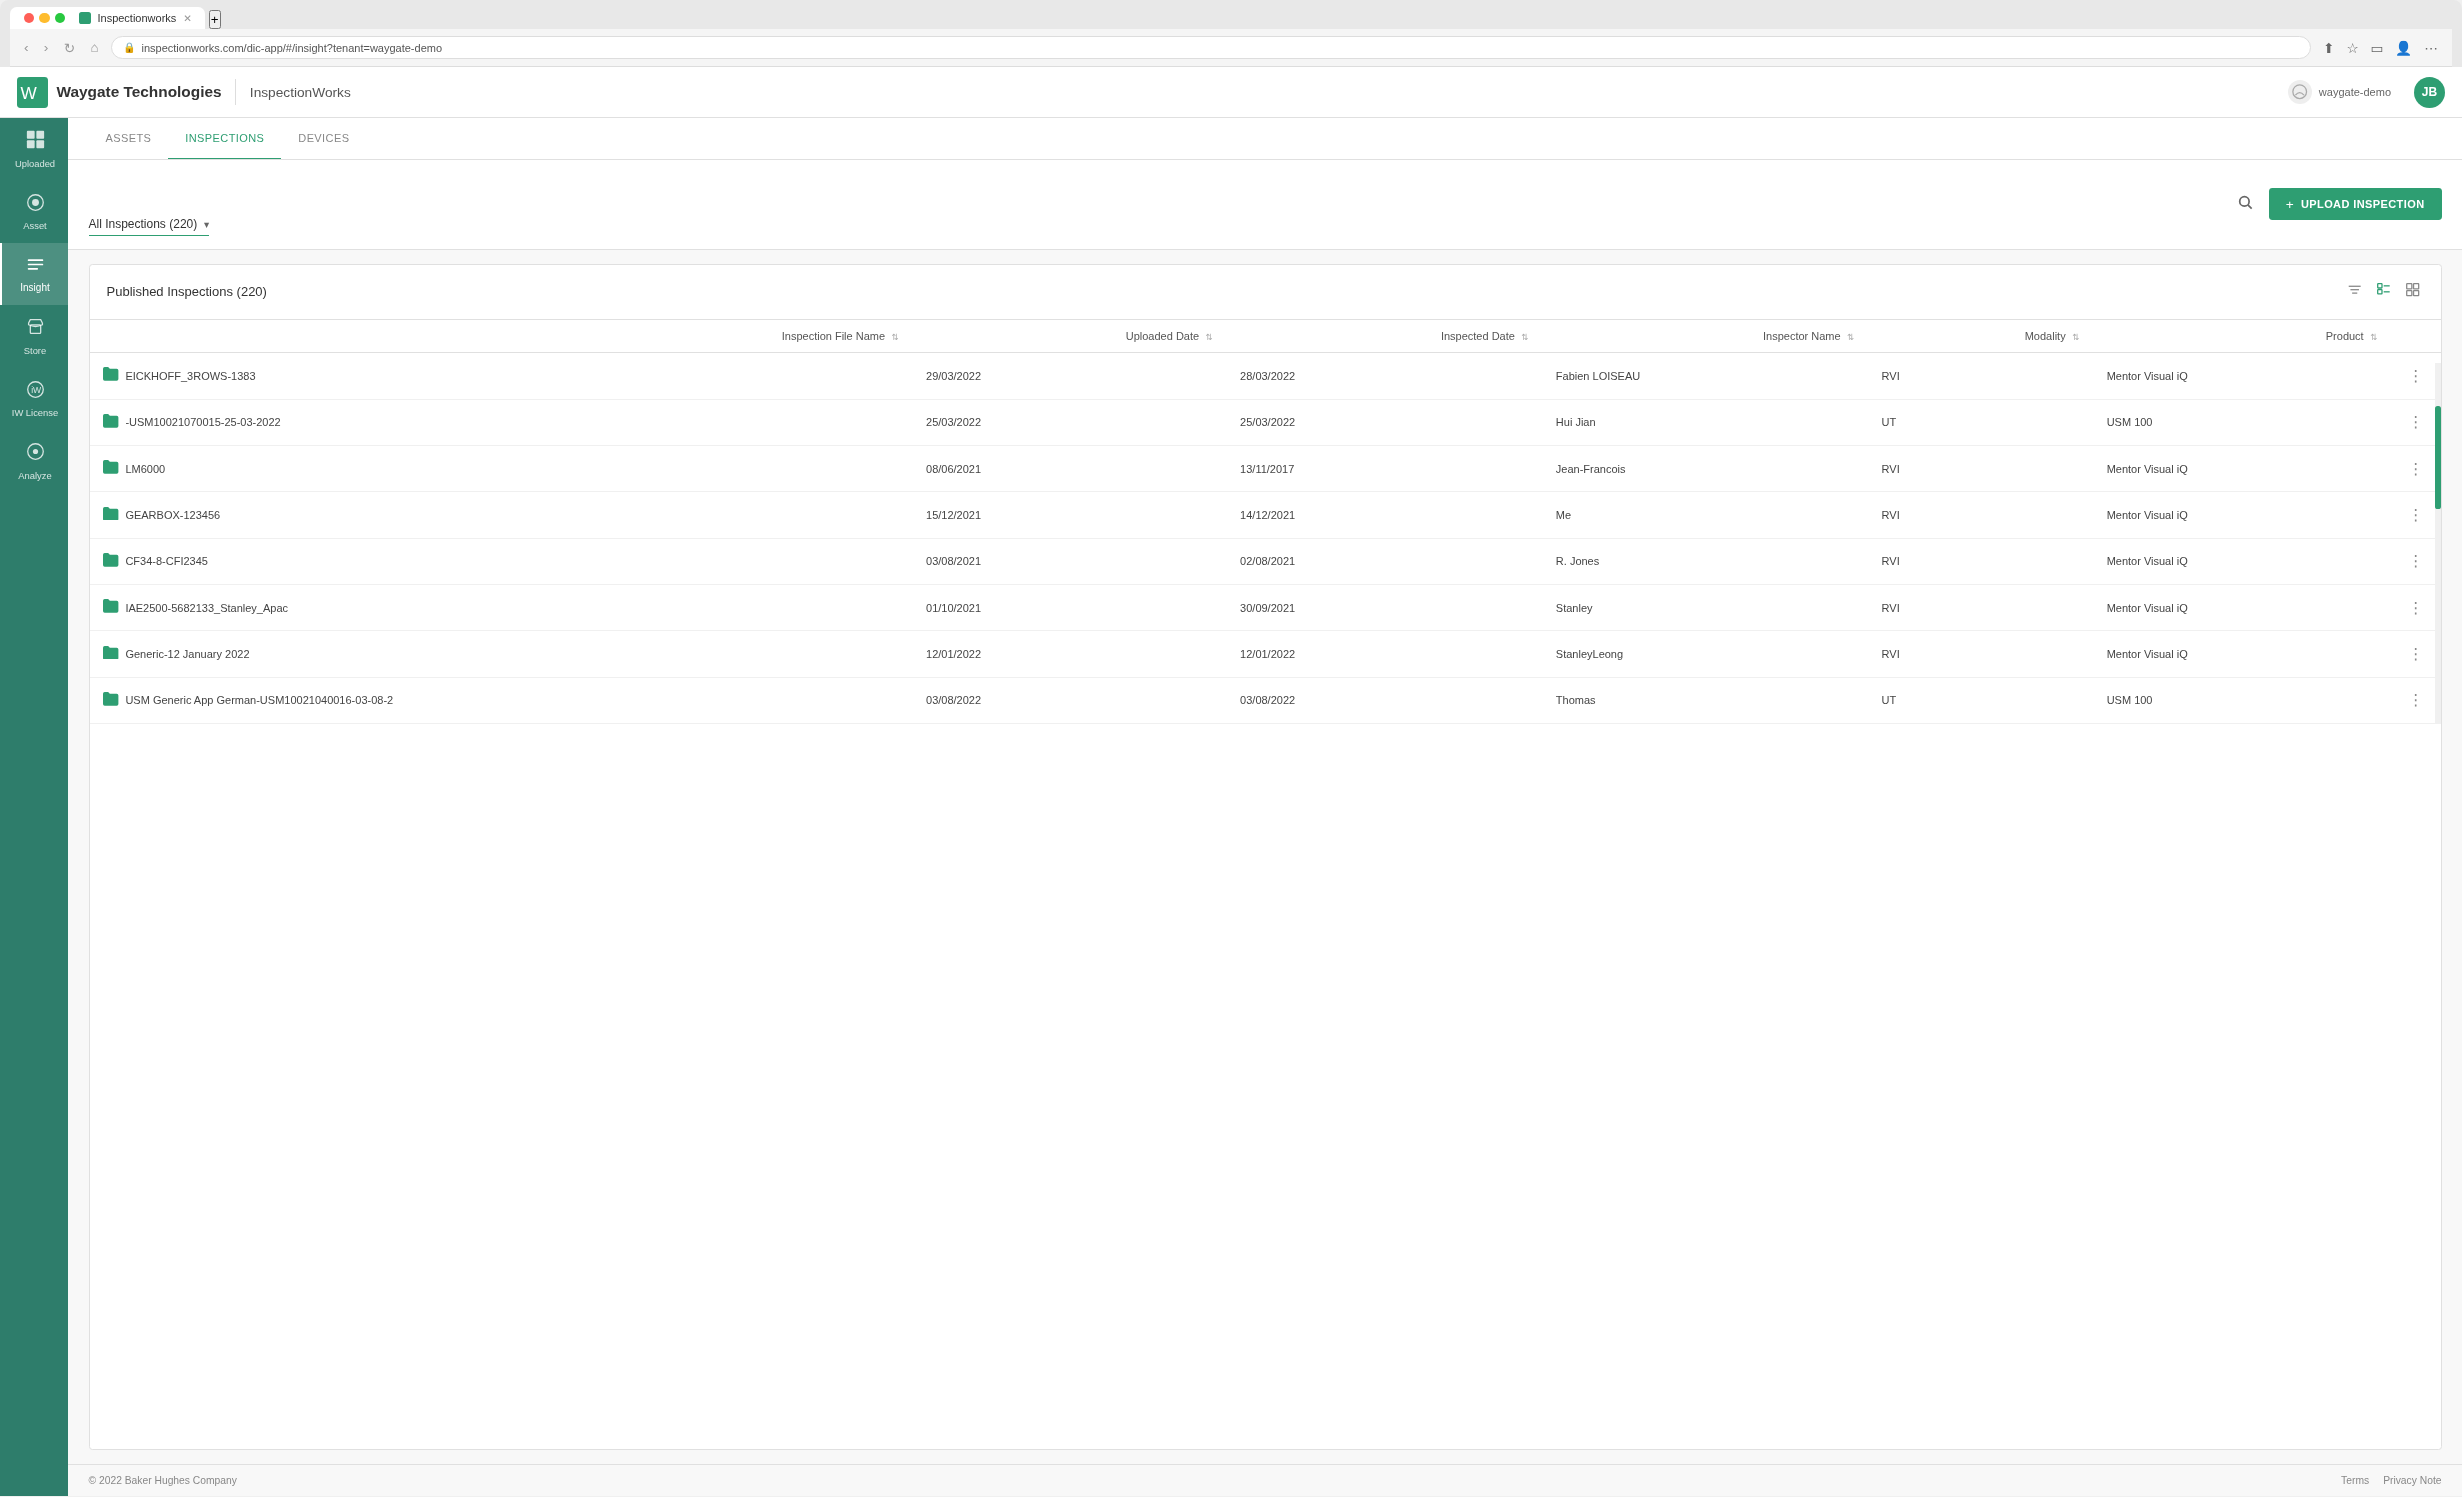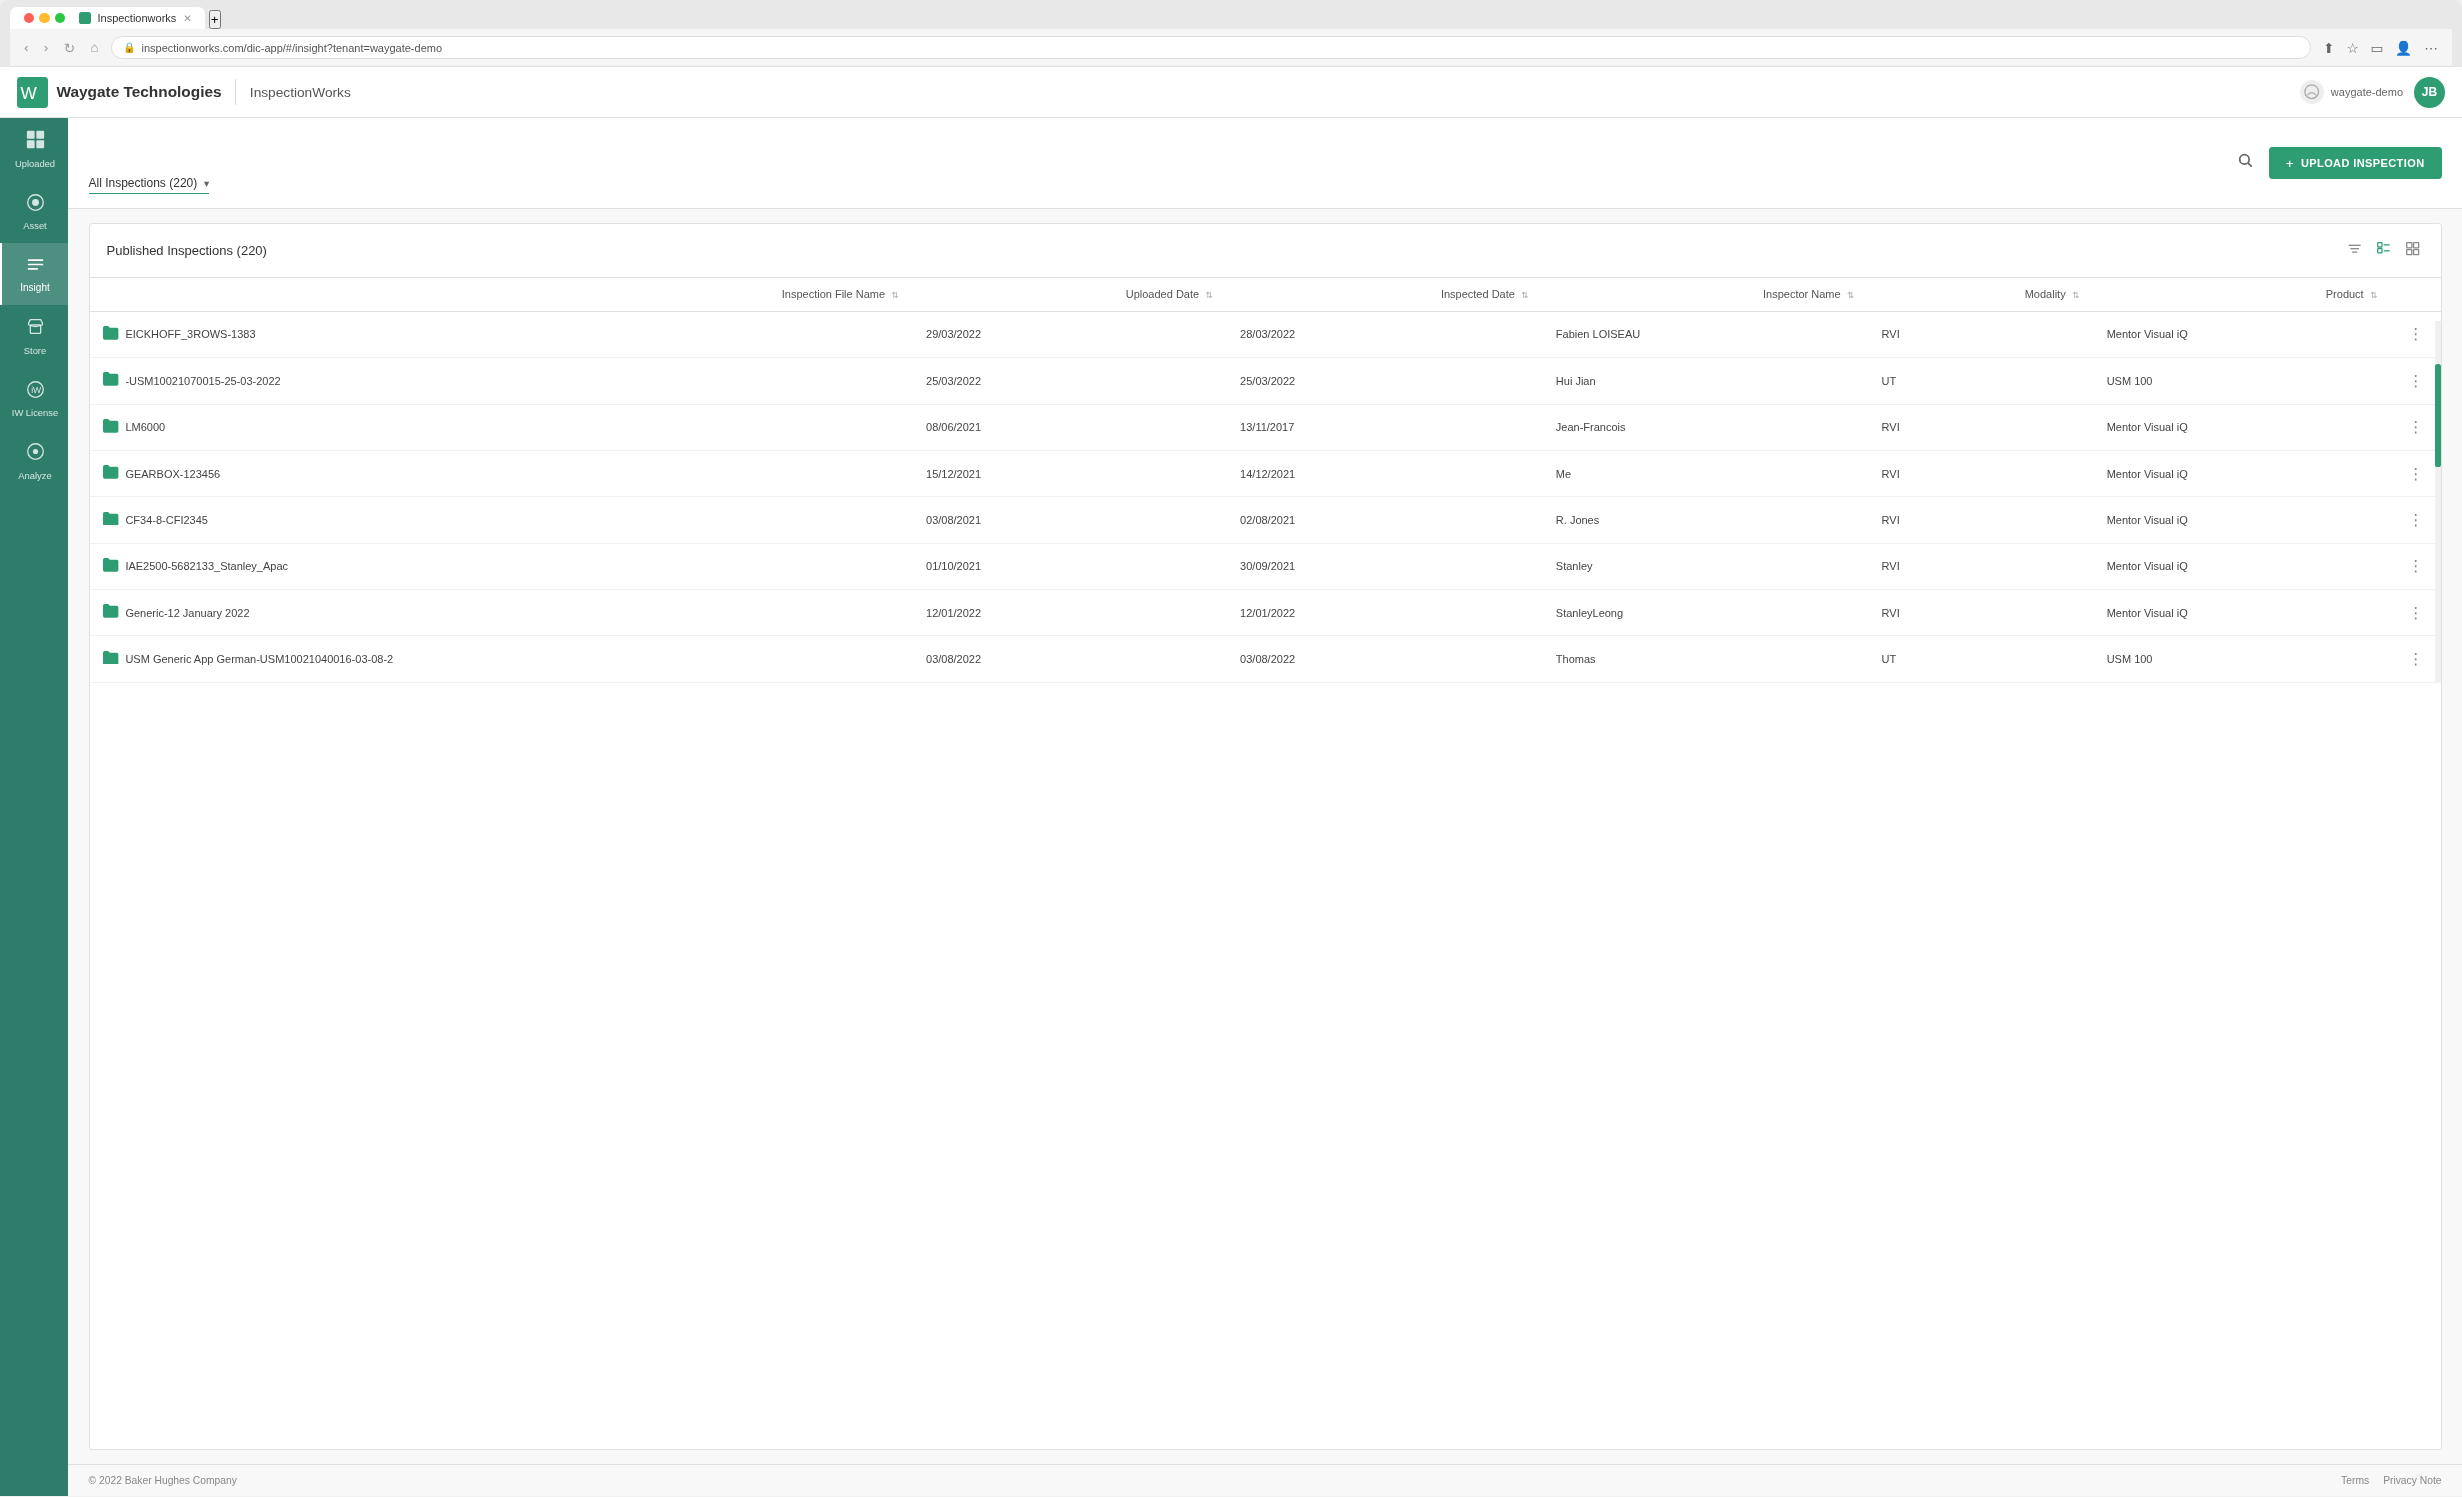--- a/index.html
+++ b/index.html
@@ -24,21 +24,21 @@
     .tl-green { background: #28c840; }
 
     
     .app-container { display: flex; flex-direction: column; background: #fff; min-height: calc(100vh - 68px); }
     .app-header { display: flex; align-items: center; padding: 0 17px; height: 51px; border-bottom: 0.9px solid #e0e0e0; background: #fff; }
     .app-logo { display: flex; align-items: center; gap: 8.5px; }
     .logo-icon { width: 31px; height: 31px; }
     .logo-text { font-size: 15.4px; font-weight: 600; color: #333; }
     .header-divider { width: 0.9px; height: 26px; background: #ddd; margin: 0 13.7px; }
     .header-product { font-size: 13.7px; color: #555; }
-    .header-right { margin-left: auto; display: flex; align-items: center; gap: 11px; }
+    .header-right { margin-left: auto; display: flex; align-items: center; gap: 23px; }
     .tenant-info { display: flex; align-items: center; gap: 6.8px; color: #666; font-size: 11px; }
     .tenant-icon { width: 24px; height: 24px; border-radius: 50%; background: #eee; display: flex; align-items: center; justify-content: center; font-size: 9.4px; }
     .user-avatar { width: 31px; height: 31px; border-radius: 50%; background: #2e9e72; color: #fff; display: flex; align-items: center; justify-content: center; font-size: 12px; font-weight: 600; cursor: pointer; }
 
     
     .main-layout { display: flex; flex: 1; }
 
     
     .sidebar { width: 68px; background: #2e7d6b; display: flex; flex-direction: column; align-items: center; padding: 0; }
     .sidebar-item { display: flex; flex-direction: column; align-items: center; padding: 12px 6.8px; cursor: pointer; color: rgba(255,255,255,0.7); font-size: 9.4px; gap: 3.4px; width: 100%; text-align: center; border-left: 2.6px solid transparent; }
@@ -208,20 +208,25 @@
             <circle cx="11" cy="11" r="9" fill="none" stroke="rgba(255,255,255,0.8)" stroke-width="1.5"></circle>
             <circle cx="11" cy="11" r="3" fill="rgba(255,255,255,0.8)"></circle>
           </svg>
         </span>
         <span class="sidebar-label" style="color:rgba(255,255,255,0.8);font-size:9.4px;">Analyze</span>
       </div>
     </div>
 
     <div class="content-area">
 
+      <div class="tabs-bar">
+        <div class="tab-item">ASSETS</div>
+        <div class="tab-item active">INSPECTIONS</div>
+        <div class="tab-item">DEVICES</div>
+      </div>
 
       <div class="filter-bar">
         <div class="filter-dropdown">
           <span>All Inspections (220)</span>
           <span class="filter-dropdown-arrow">▾</span>
         </div>
         <div class="filter-actions">
           <button class="search-icon-btn">
             <svg width="15.4" height="15.4" viewBox="0 0 18 18" fill="none" stroke="#666" stroke-width="2">
               <circle cx="7.5" cy="7.5" r="5.5"></circle>

